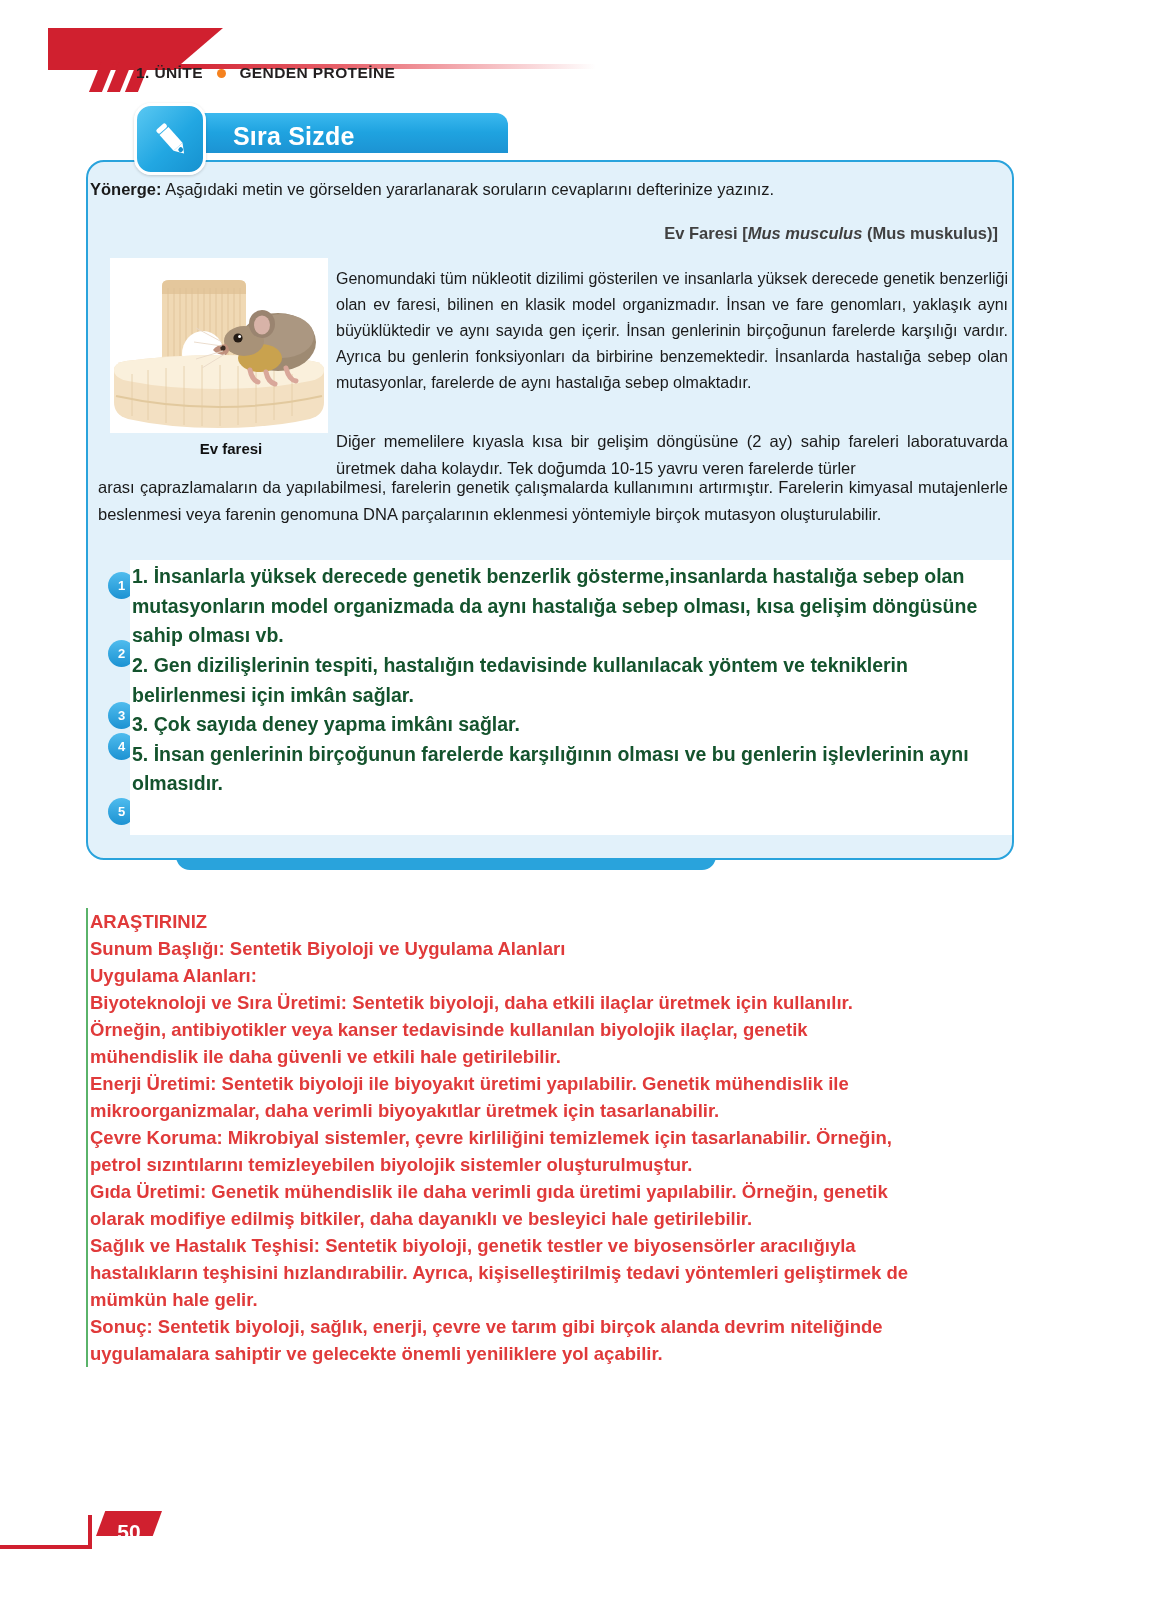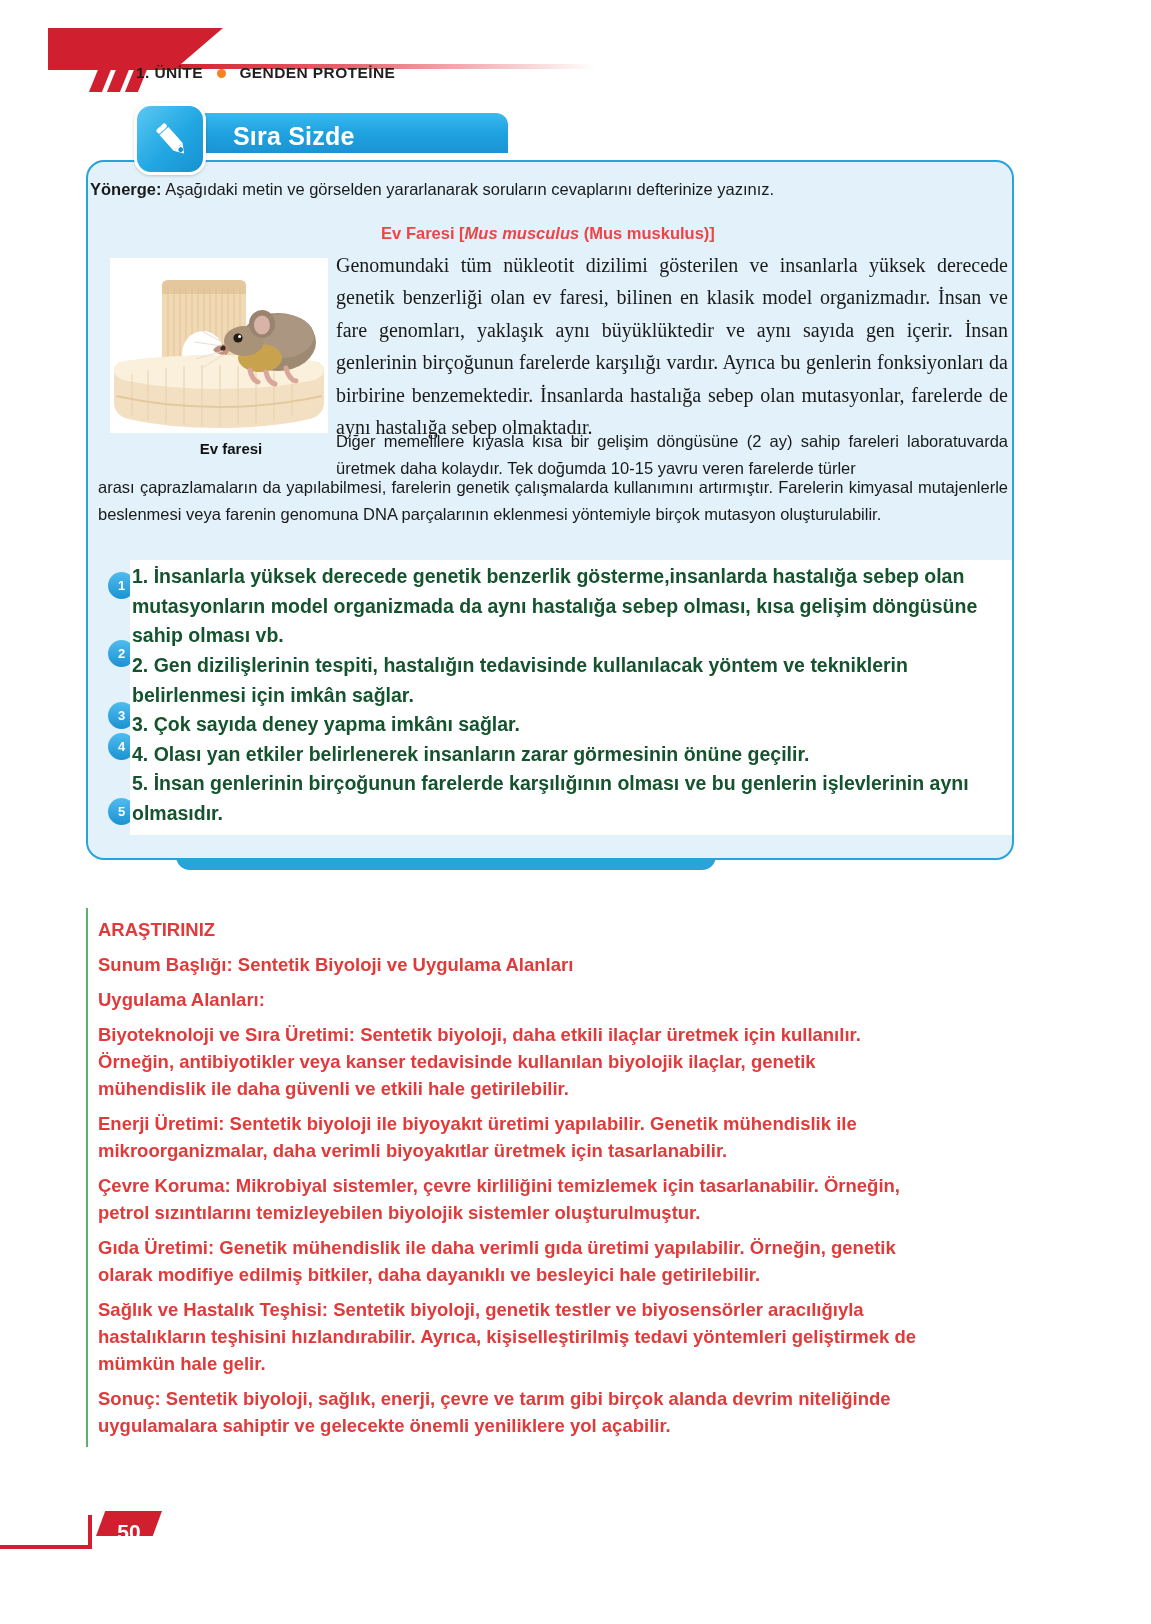--- a/index.html
+++ b/index.html
@@ -120,24 +120,24 @@
     font-size: 16.5px;
     color: #1a1a1a;
     line-height: 1.35;
   }
   .yonerge b { font-weight: bold; }
 
   .fig-title {
     position: absolute;
     left: 98px; top: 224px;
     width: 900px;
-    text-align: center;
+    text-align: right;
     font-size: 16.5px;
     font-weight: bold;
-    color: #ef4444;
+    color: #404040;
   }
   .fig-title i { font-style: italic; }
 
   .mouse-fig {
     position: absolute;
     left: 110px; top: 258px;
     width: 218px; height: 175px;
     background: #ffffff;
     overflow: hidden;
   }
@@ -146,27 +146,26 @@
     left: 122px; top: 440px;
     width: 218px;
     text-align: center;
     font-size: 15px;
     font-weight: bold;
     color: #111;
   }
 
   .body-p1 {
     position: absolute;
-    left: 336px; top: 249px;
+    left: 336px; top: 266px;
     width: 672px;
-    font-size: 20px;
+    font-size: 16px;
     line-height: 1.62;
     color: #1a1a1a;
     text-align: justify;
-    font-family: Liberation Serif, serif;
   }
   .body-p2 {
     position: absolute;
     left: 336px; top: 428px;
     width: 672px;
     font-size: 16.5px;
     line-height: 1.62;
     color: #1a1a1a;
     text-align: justify;
     text-indent: 0;
@@ -219,21 +218,21 @@
   
   .arastir {
     position: absolute;
     left: 86px; top: 908px;
     width: 928px;
     border-left: 2px solid #5ab36a;
     padding-left: 2px;
     z-index: 2;
   }
   .arastir p {
-    margin: 8px;
+    margin: 0;
     font-size: 18.5px;
     font-weight: bold;
     line-height: 1.46;
     color: #e03a3a;
     white-space: pre-wrap;
   }
 
   
   .footer-line {
     position: absolute;
@@ -374,21 +373,20 @@
 <div class="q-circle" style="left:108px; top:640px;">2</div>
 <div class="q-circle" style="left:108px; top:702px;">3</div>
 <div class="q-circle" style="left:108px; top:733px;">4</div>
 <div class="q-circle" style="left:108px; top:798px;">5</div>
 
 <div class="answer-overlay"></div>
 <div class="answers">
   <p>1. İnsanlarla yüksek derecede genetik benzerlik gösterme,insanlarda hastalığa sebep olan mutasyonların model organizmada da aynı hastalığa sebep olması, kısa gelişim döngüsüne sahip olması vb.</p>
   <p>2. Gen dizilişlerinin tespiti, hastalığın tedavisinde kullanılacak yöntem ve tekniklerin belirlenmesi için imkân sağlar.</p>
   <p>3. Çok sayıda deney yapma imkânı sağlar.</p>
-  <p>4. Olası yan etkiler belirlenerek insanların zarar görmesinin önüne geçilir.</p>
   <p>5. İnsan genlerinin birçoğunun farelerde karşılığının olması ve bu genlerin işlevlerinin aynı olmasıdır.</p>
 </div>
 
 <div class="arastir">
   <p>ARAŞTIRINIZ</p>
   <p>Sunum Başlığı: Sentetik Biyoloji ve Uygulama Alanları</p>
   <p>Uygulama Alanları:</p>
   <p>Biyoteknoloji ve Sıra Üretimi: Sentetik biyoloji, daha etkili ilaçlar üretmek için kullanılır.
 Örneğin, antibiyotikler veya kanser tedavisinde kullanılan biyolojik ilaçlar, genetik
 mühendislik ile daha güvenli ve etkili hale getirilebilir.</p>

